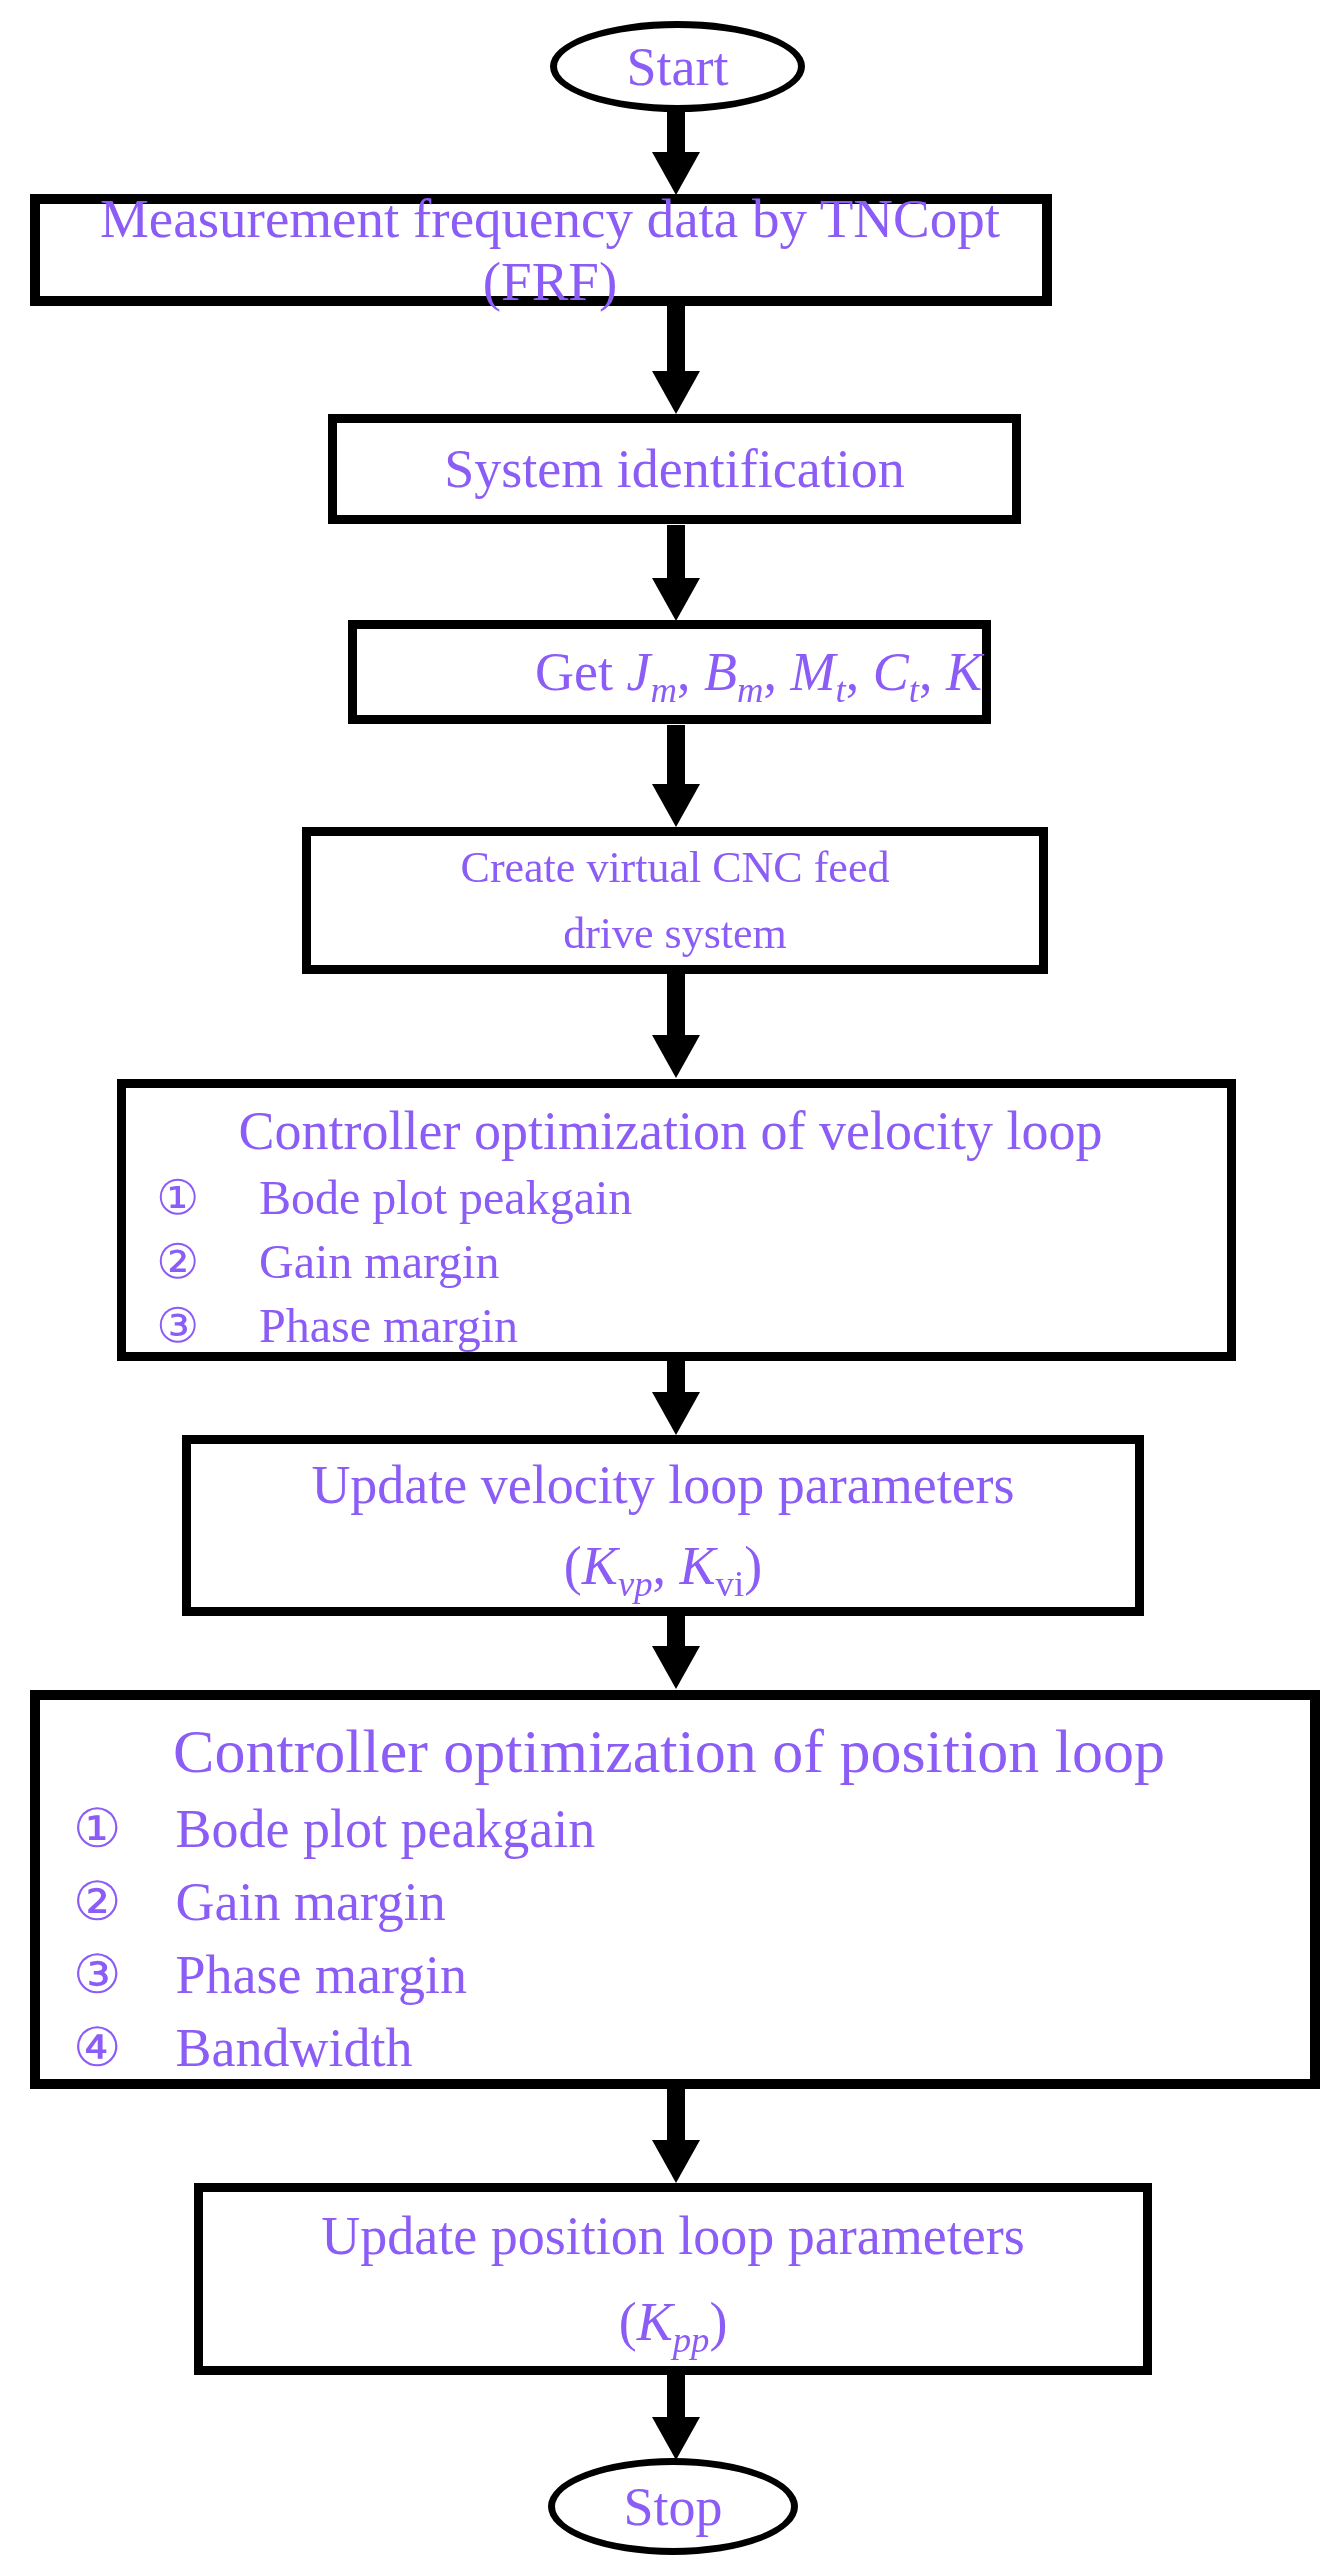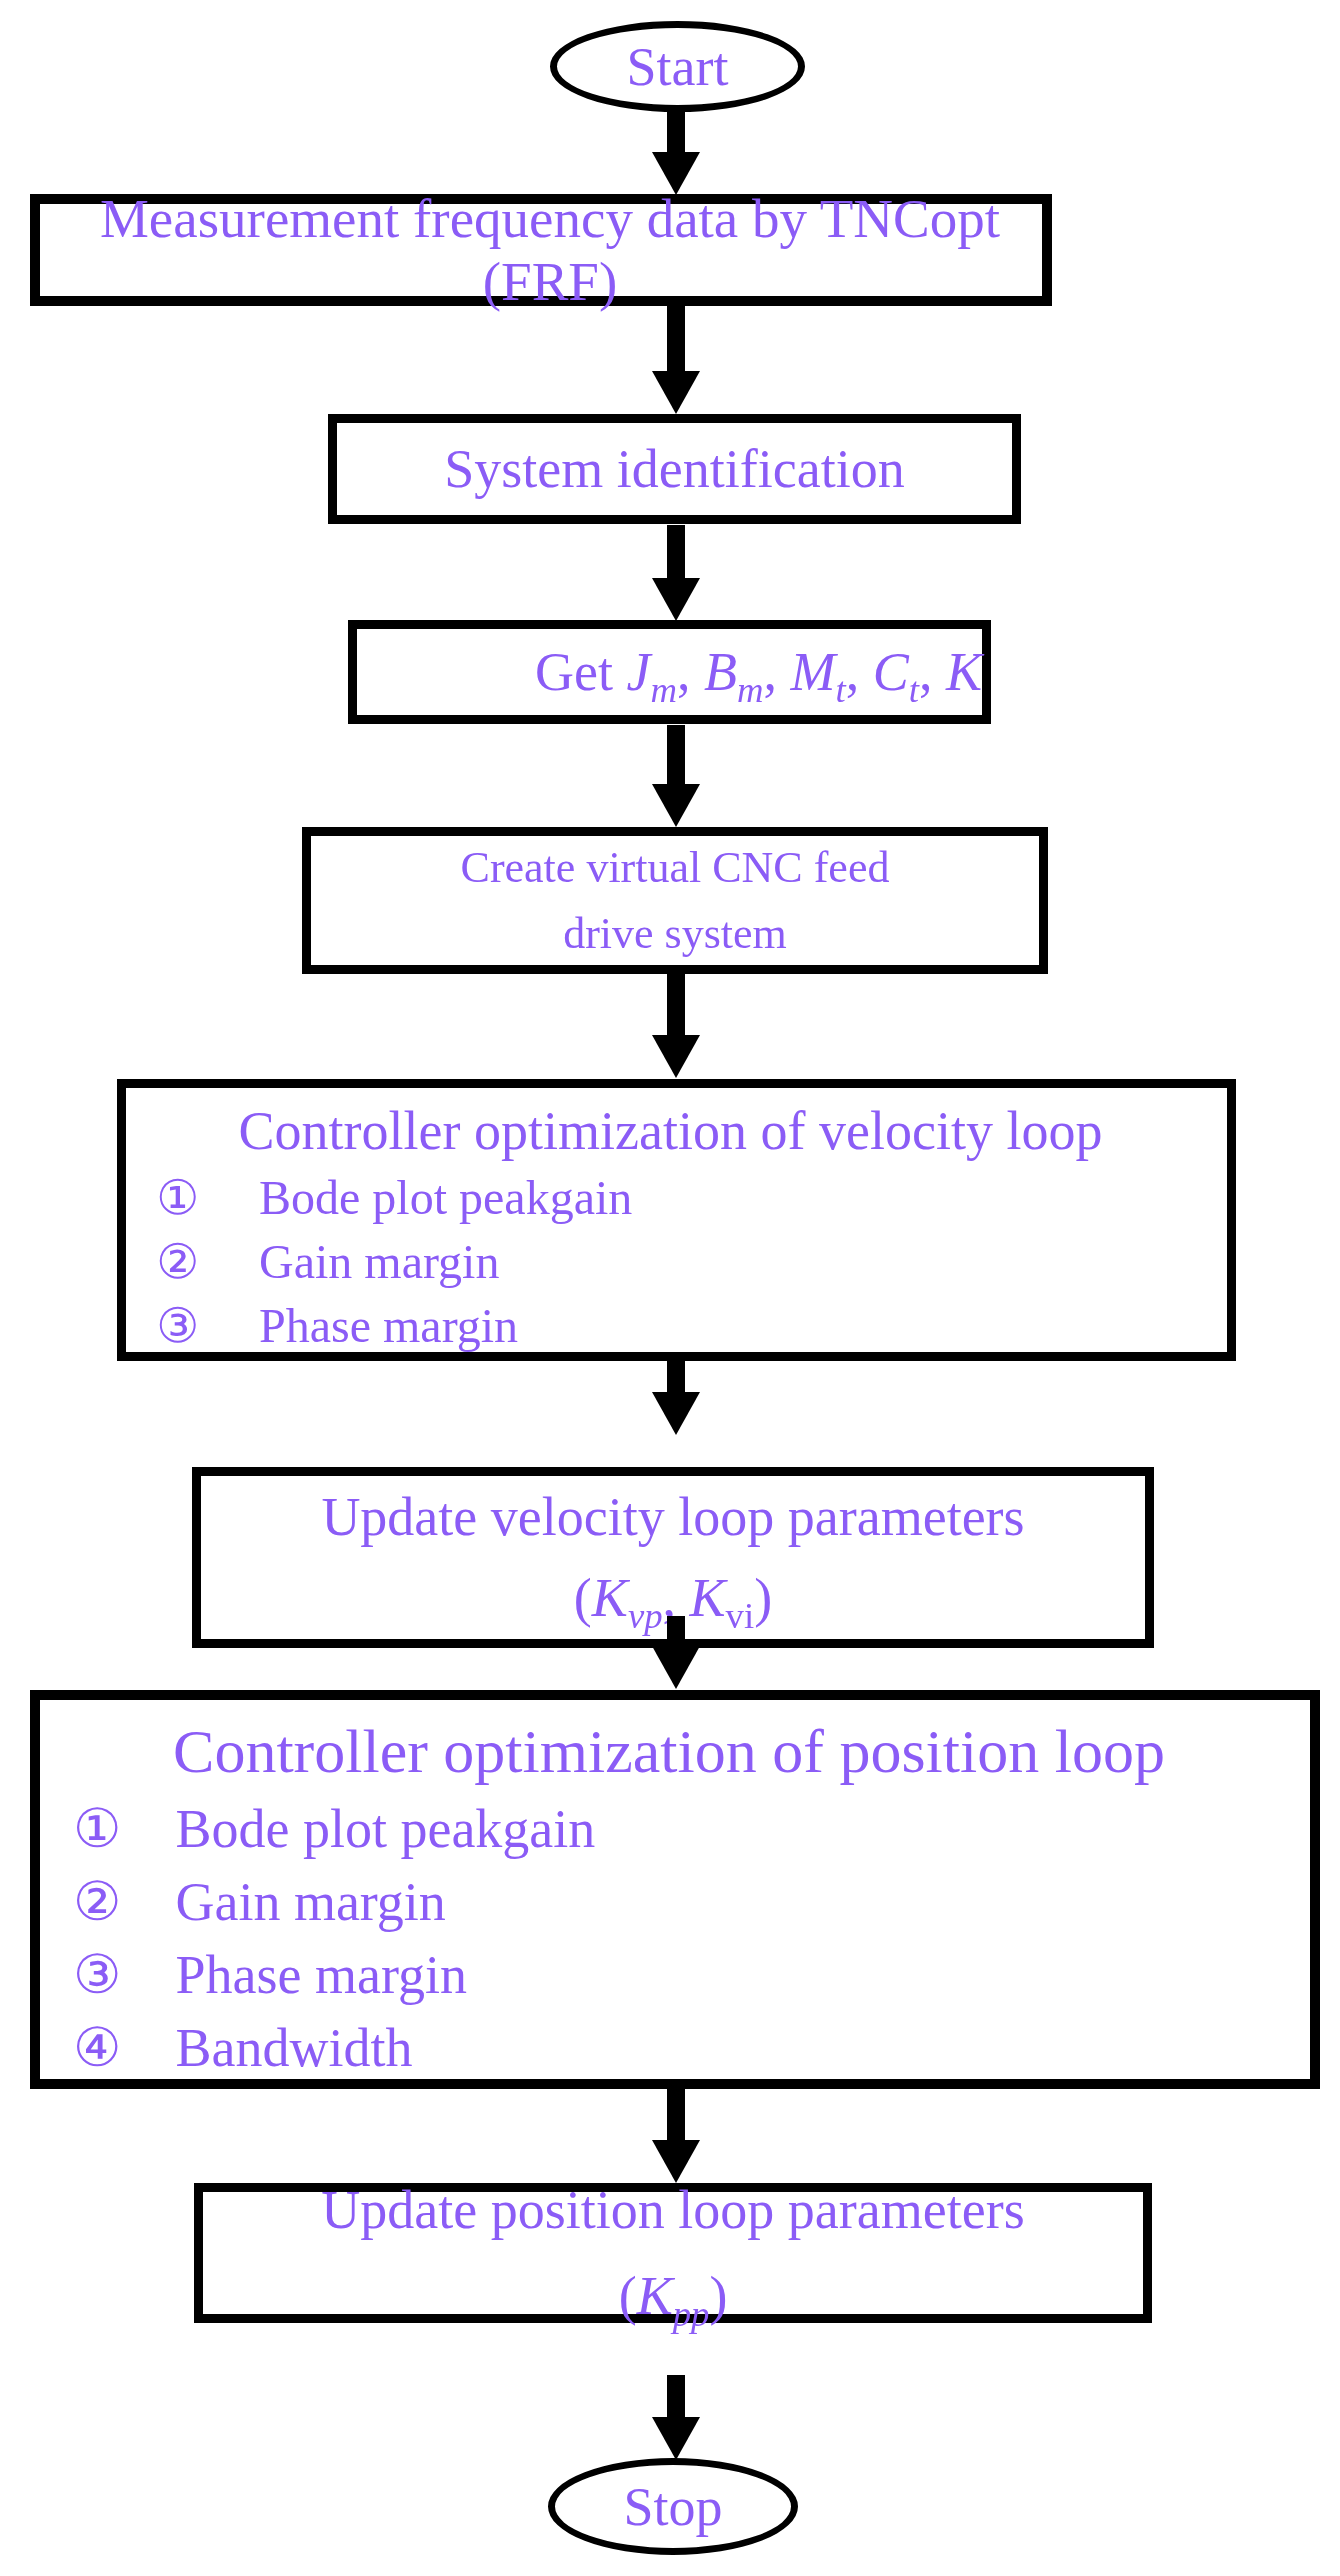--- a/index.html
+++ b/index.html
@@ -152,21 +152,21 @@
       <span class="num">③</span>
       <span class="lbl">Phase margin</span>
     </div>
   </div>
 
   <div class="arrow" style="left:652px; top:1361px; height:74px;">
     <div class="shaft"></div>
     <div class="head"></div>
   </div>
 
-  <div class="node" style="left:192px; top:1435px; width:962px; height:181px; font-size:54px;margin-top:32px;">
+  <div class="node" style="left:182px; top:1435px; width:962px; height:181px; font-size:54px;">
     <span class="line" style="line-height:81px;">Update velocity loop parameters</span>
     <span class="line" style="line-height:81px;"><span>(</span><span style="font-style: italic;">K</span><sub style="font-style: italic;">vp</sub><span>, </span><span style="font-style: italic;">K</span><sub style="">vi</sub><span>)</span></span>
   </div>
 
   <div class="arrow" style="left:652px; top:1616px; height:73px;">
     <div class="shaft"></div>
     <div class="head"></div>
   </div>
 
   <div class="node thick listbox pos" style="left:30px; top:1690px; width:1290px; height:399px;">
@@ -187,21 +187,21 @@
       <span class="num">④</span>
       <span class="lbl">Bandwidth</span>
     </div>
   </div>
 
   <div class="arrow" style="left:652px; top:2088px; height:95px;">
     <div class="shaft"></div>
     <div class="head"></div>
   </div>
 
-  <div class="node" style="left:194px; top:2183px; width:958px; height:140px; font-size:54px;">
+  <div class="node" style="left:194px; top:2183px; width:958px; height:192px; font-size:54px;">
     <span class="line" style="line-height:86px;">Update position loop parameters</span>
     <span class="line" style="line-height:86px;"><span>(</span><span style="font-style: italic;">K</span><sub style="font-style: italic;">pp</sub><span>)</span></span>
   </div>
 
   <div class="arrow" style="left:652px; top:2375px; height:85px;">
     <div class="shaft"></div>
     <div class="head"></div>
   </div>
 
   <div class="ellipse" style="left:548px; top:2458px; width:250px; height:97px;">

